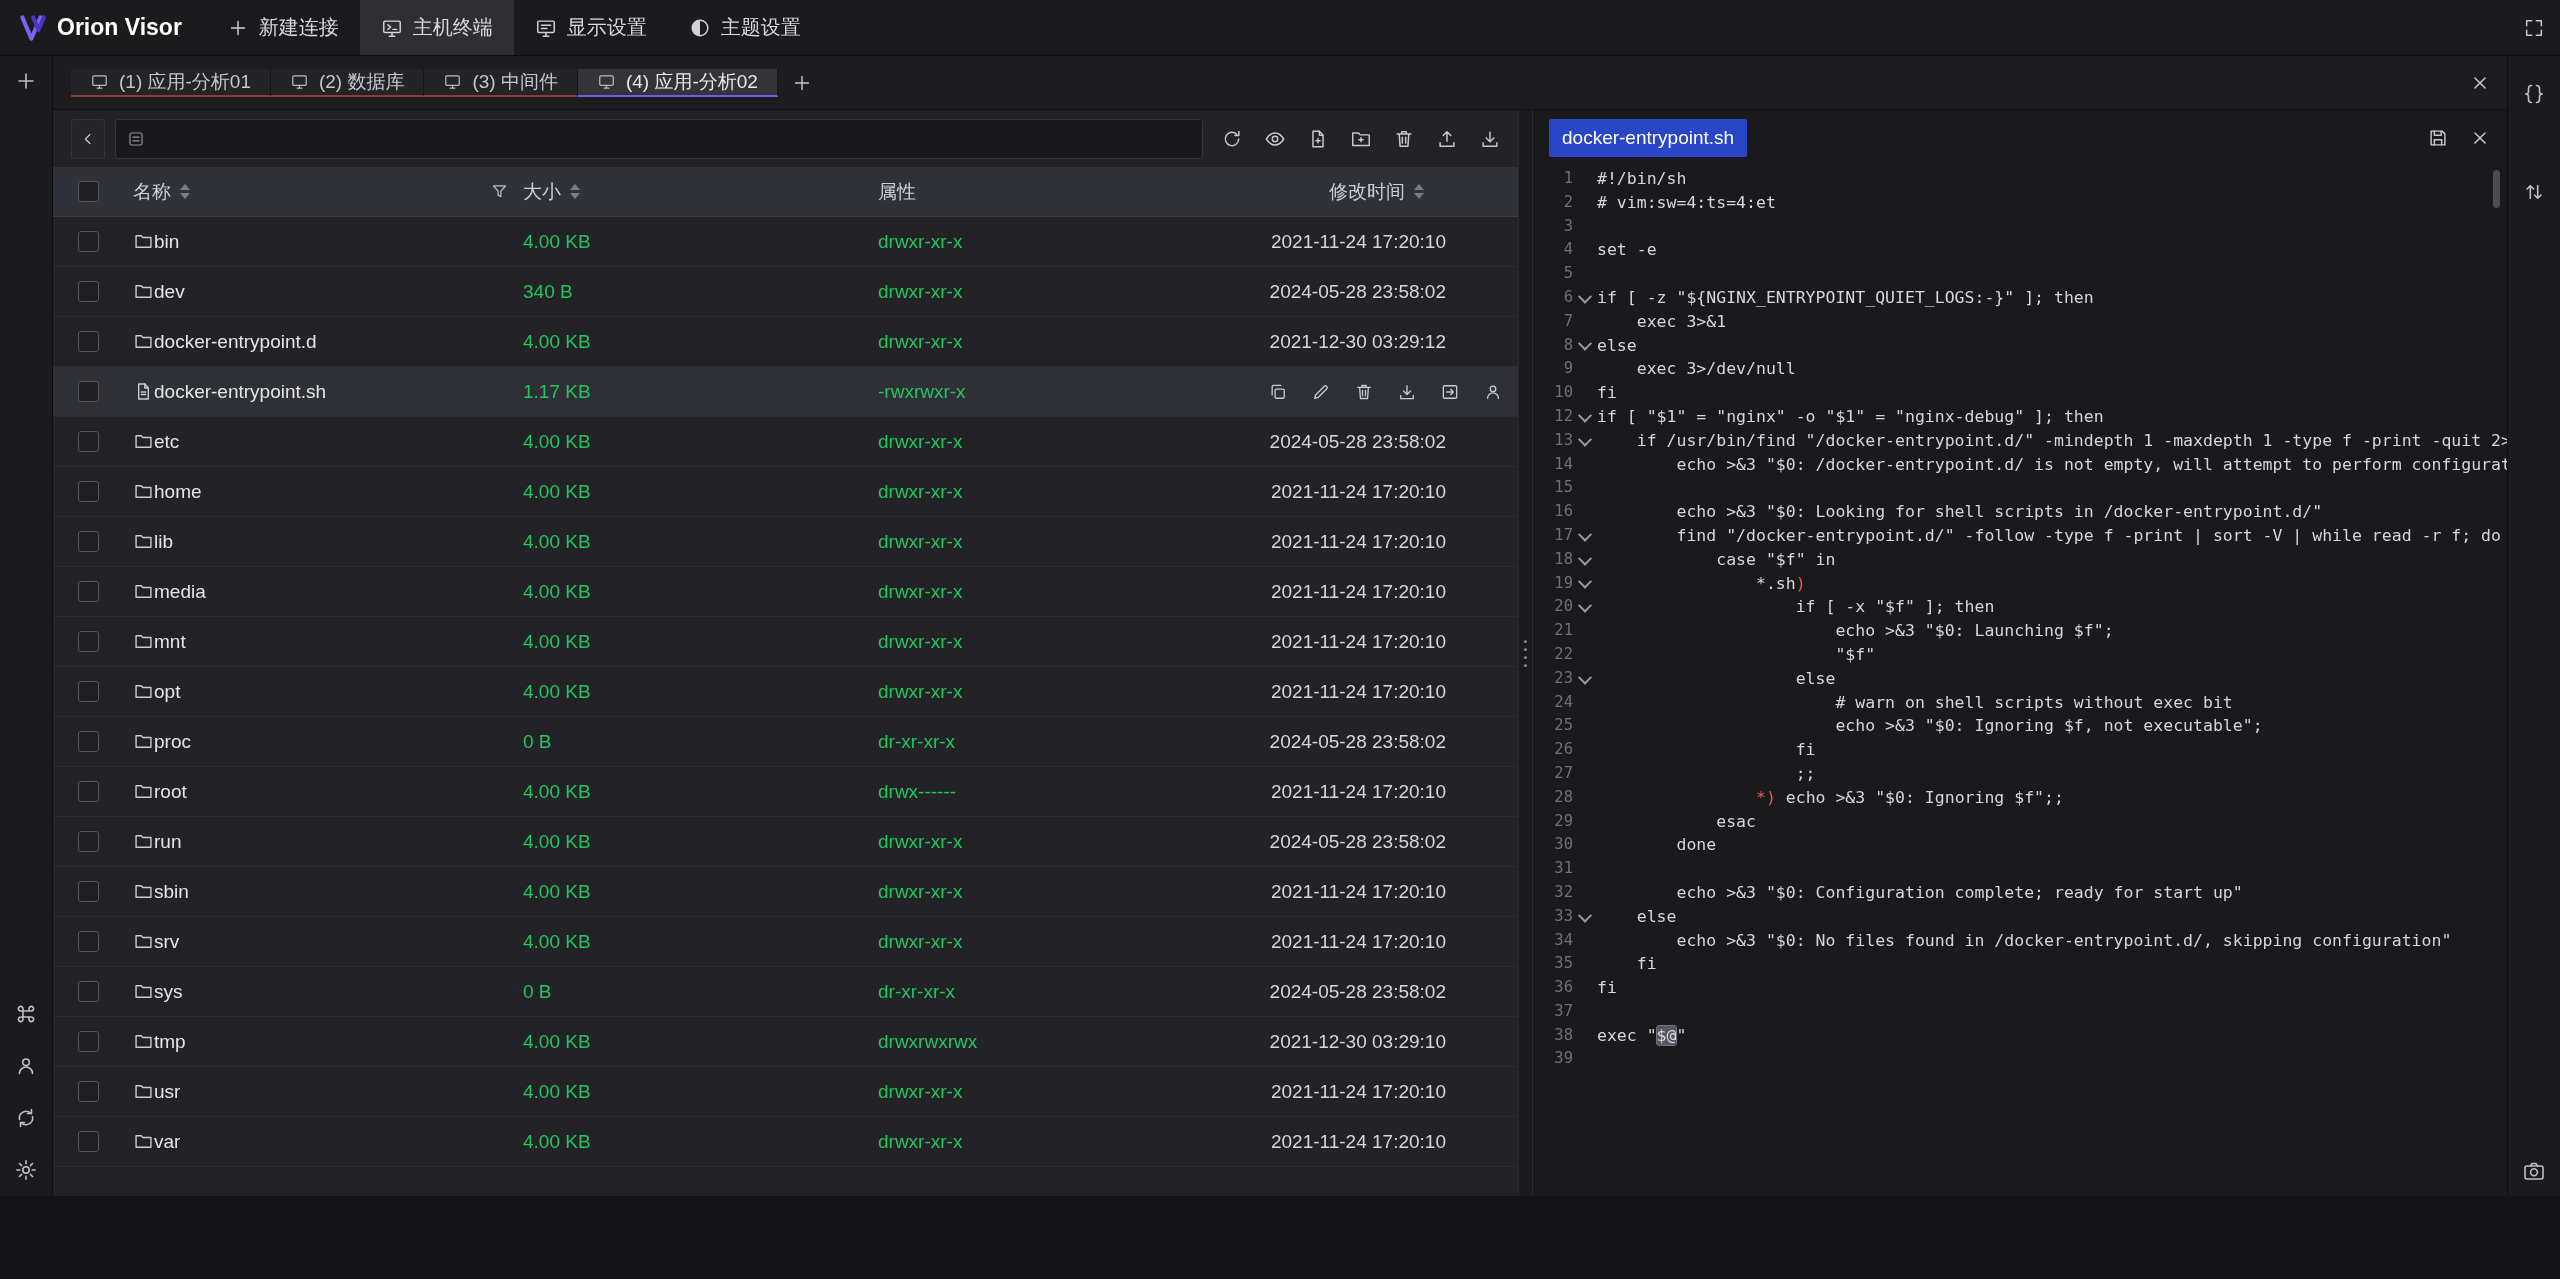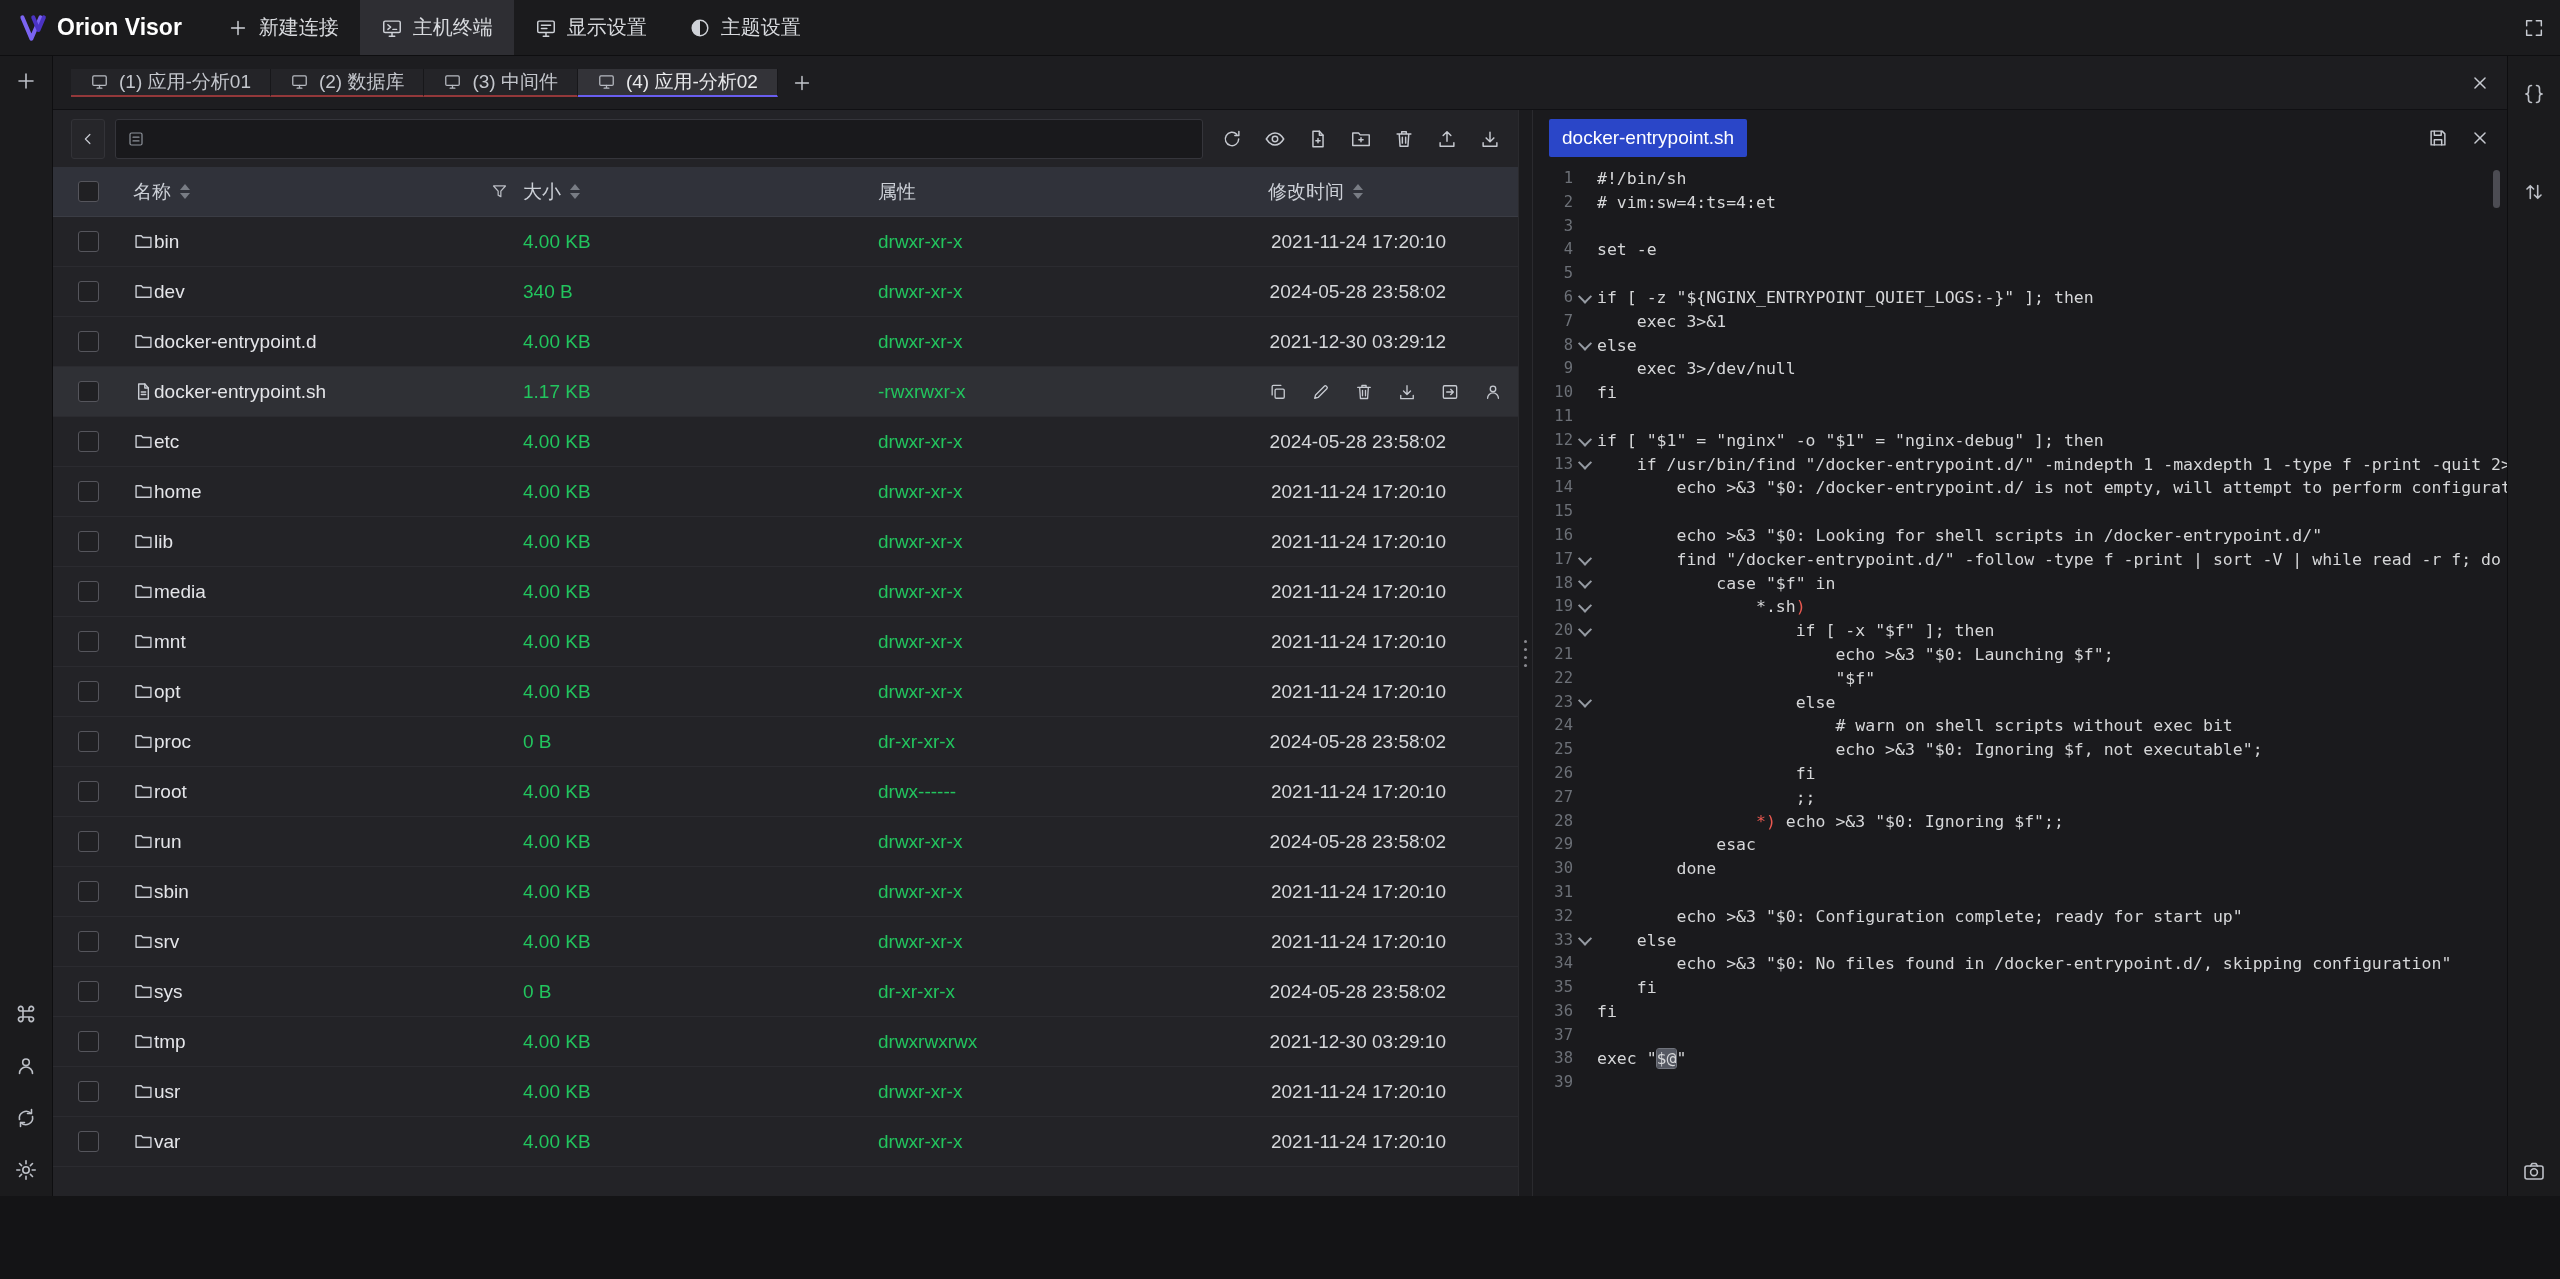--- a/index.html
+++ b/index.html
@@ -51,21 +51,21 @@
 .path-input input{flex:1;background:transparent;border:none;outline:none;color:#dcdee2;font-size:19px;font-family:inherit}
 .tools{margin-left:auto;display:flex;gap:6px}
 .tool-btn{width:37px;height:37px;display:flex;align-items:center;justify-content:center;background:transparent;border:none;border-radius:3px;color:#c6c9d0;cursor:pointer;padding:0}
 
 .grid{display:grid;grid-template-columns:70px 400px 355px 390px 1fr;align-items:center}
 .thead{height:49px;flex:none;background:#30323a;border-bottom:1px solid #3a3c44;color:#ccd0d7;font-size:19px}
 .hcell{display:flex;align-items:center;height:100%}
 .h-name{padding-left:10px;padding-right:14px}
 .hfilter{margin-left:auto;color:#b9bcc3}
 .hfilter svg{width:19px;height:19px}
-.h-mtime{padding-right:35px}
+.h-mtime{justify-content:flex-end;padding-right:94px}
 .sorter{display:inline-flex;flex-direction:column;margin-left:9px;gap:3px}
 .car-up{display:block;width:0;height:0;border-left:5px solid transparent;border-right:5px solid transparent;border-bottom:6px solid #787c84}
 .car-down{display:block;width:0;height:0;border-left:5px solid transparent;border-right:5px solid transparent;border-top:6px solid #787c84}
 .tbody{flex:1;overflow:hidden}
 .trow{height:49px;border-bottom:1px solid #2b2b30;font-size:19px;color:#d9dbdf}
 .trow.selected{background:#2f3035}
 .cell-check{display:flex;justify-content:center;align-items:center}
 .checkbox{width:21px;height:21px;border:1.5px solid #55555c;border-radius:3px;background:#202023;box-sizing:border-box}
 .cell-name{display:flex;align-items:center;gap:0;padding-left:10px;color:#e4e5e9;overflow:hidden}
 .cell-name .ic{color:#c9ccd3}
@@ -765,25 +765,20 @@
                 <span class="ln">9</span>
                 <span class="fold"></span>
                 <span class="lc">    exec 3&gt;/dev/null</span>
               </div>
               <div class="code-line">
                 <span class="ln">10</span>
                 <span class="fold"></span>
                 <span class="lc">fi</span>
               </div>
               <div class="code-line">
-                <span class="ln">11</span>
-                <span class="fold"></span>
-                <span class="lc"></span>
-              </div>
-              <div class="code-line">
                 <span class="ln">12</span>
                 <span class="fold">
                   <i class="fold-arrow"></i>
                 </span>
                 <span class="lc">if [ "$1" = "nginx" -o "$1" = "nginx-debug" ]; then</span>
               </div>
               <div class="code-line">
                 <span class="ln">13</span>
                 <span class="fold">
                   <i class="fold-arrow"></i>

